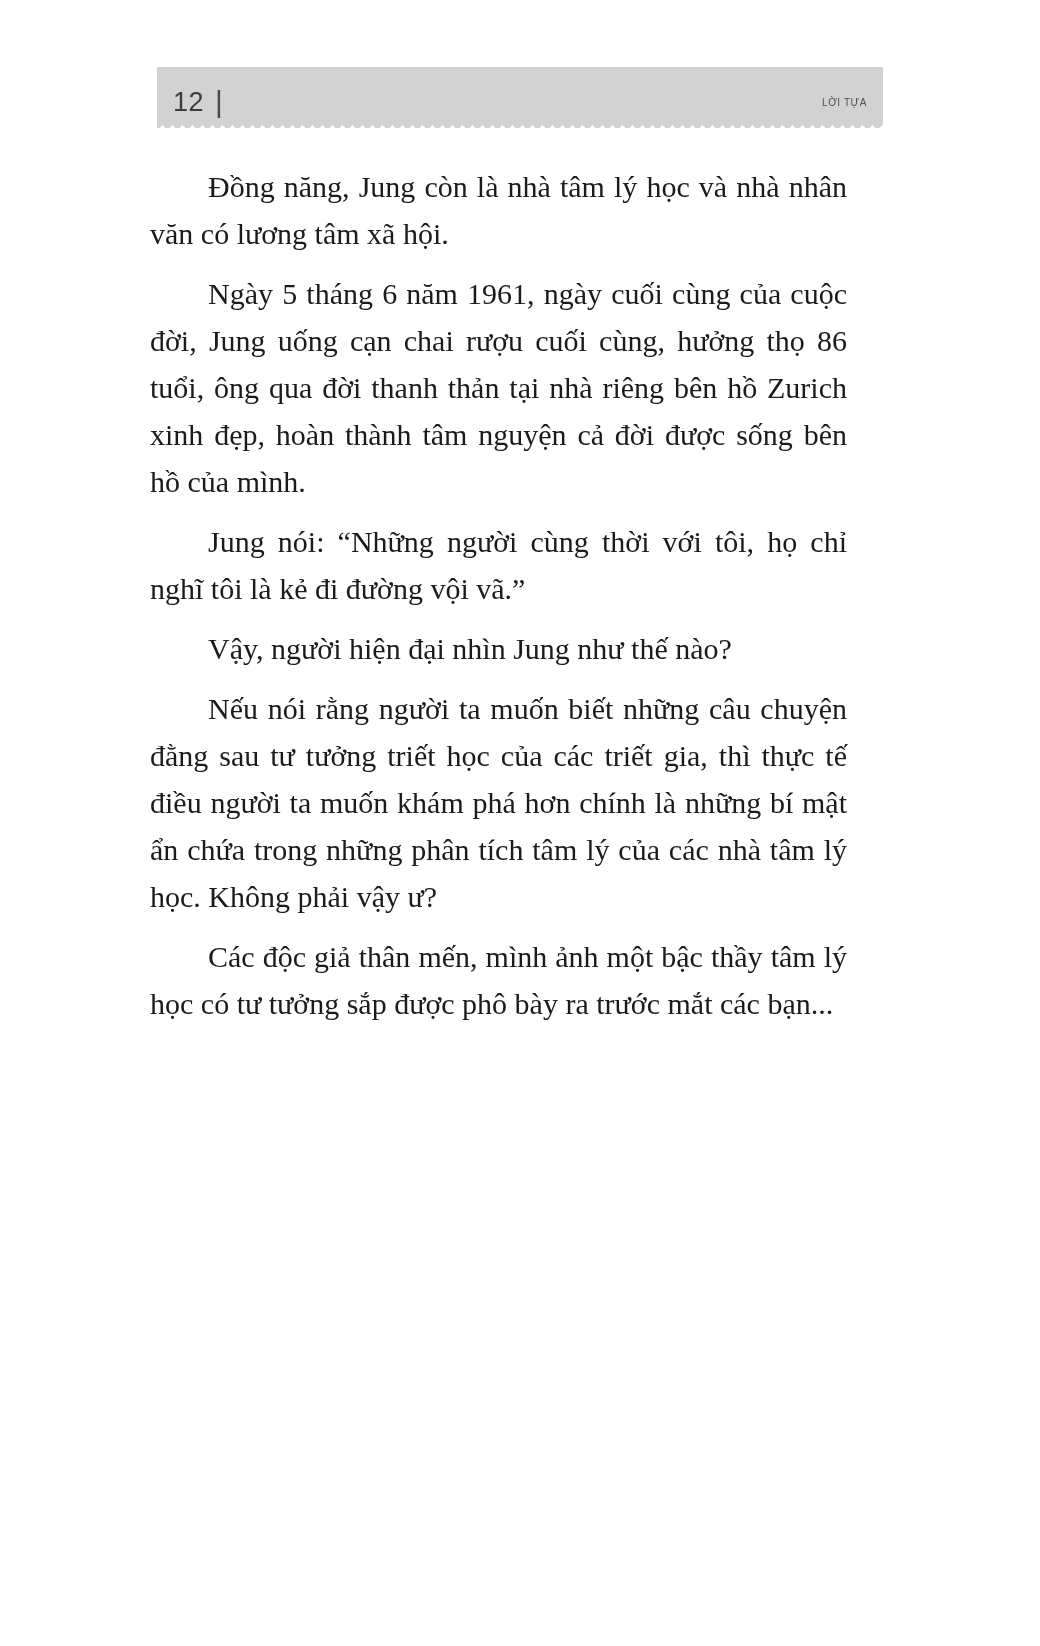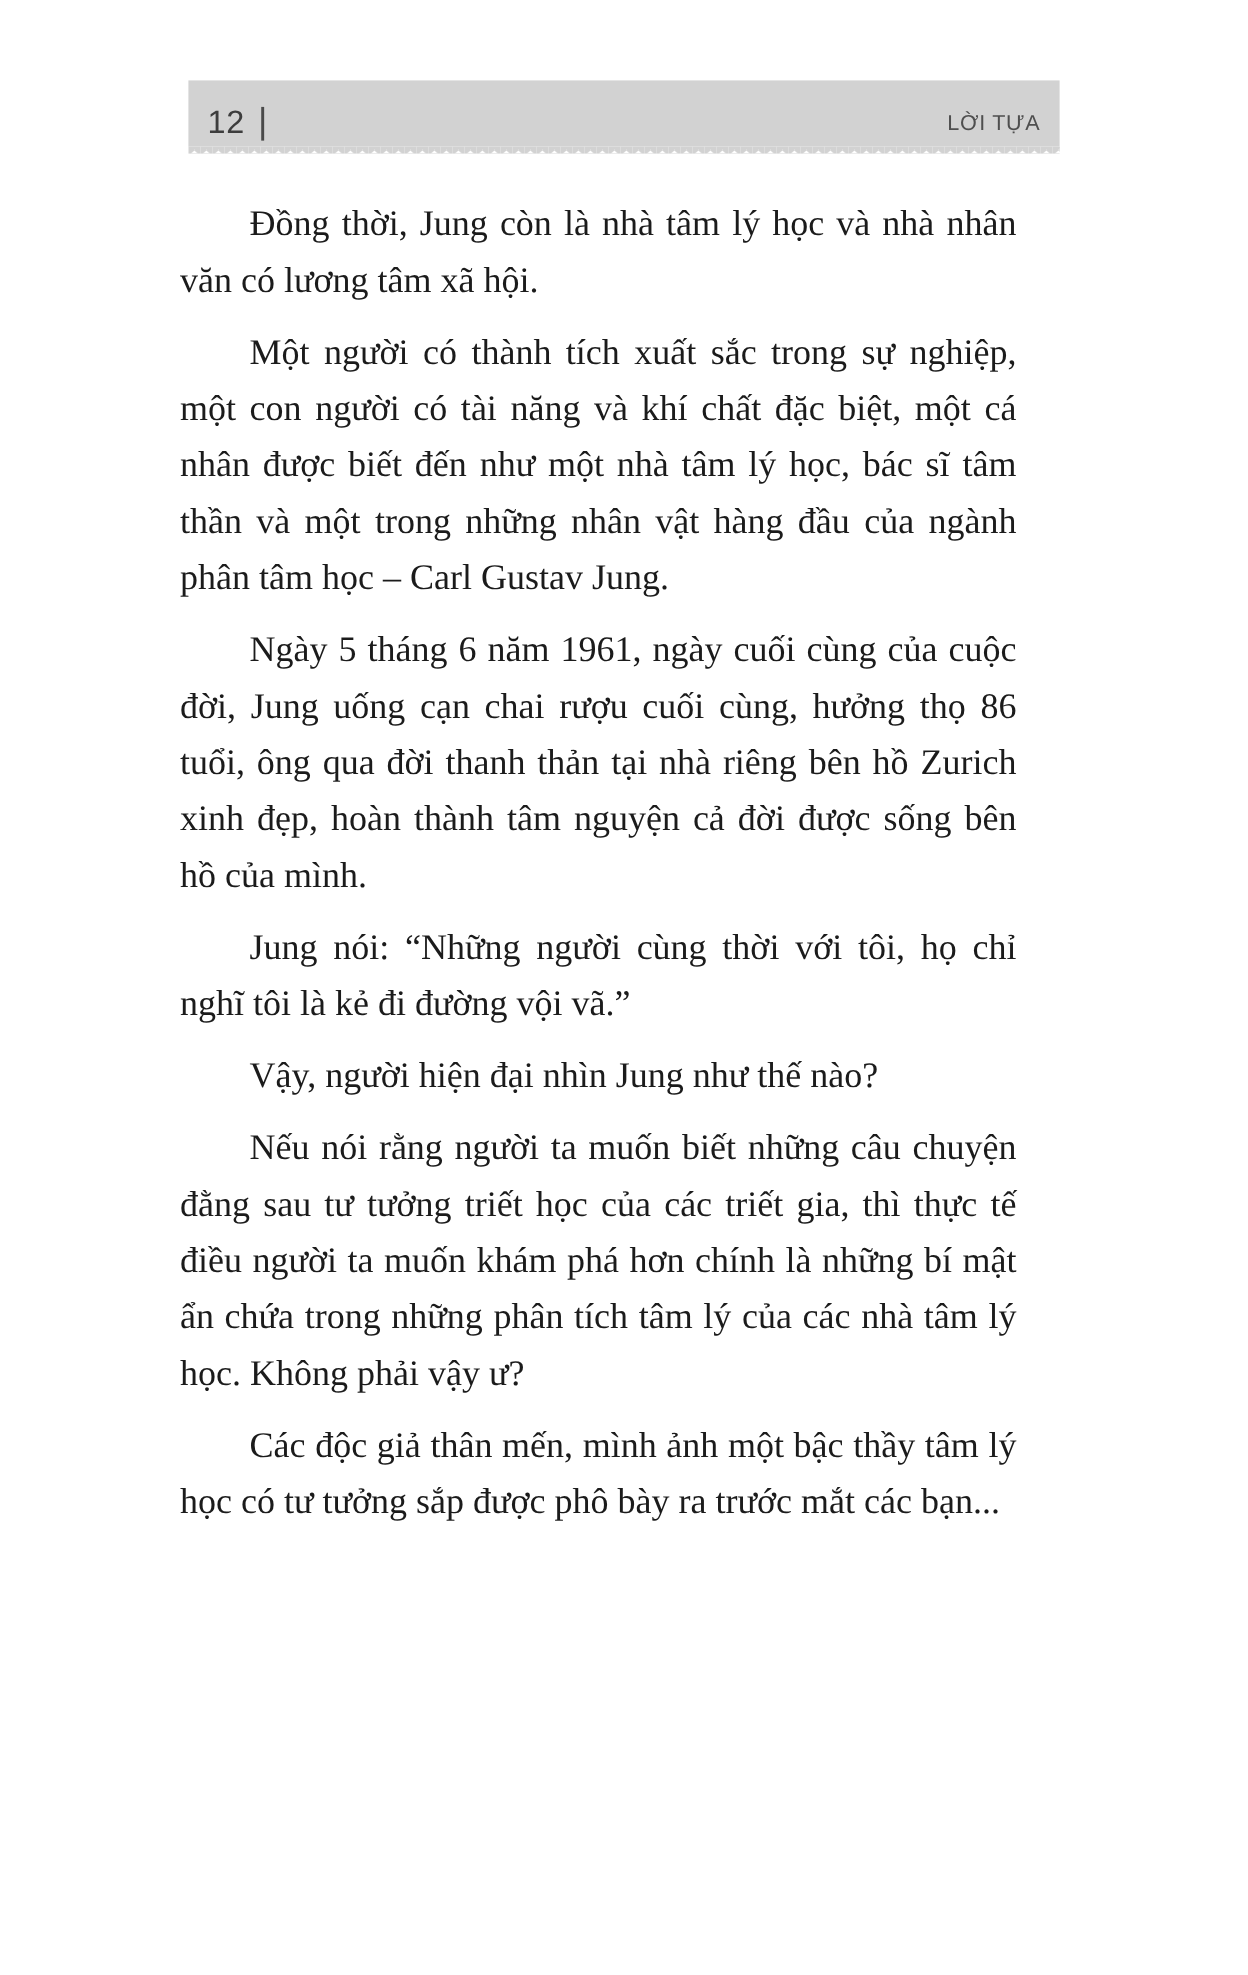--- a/index.html
+++ b/index.html
@@ -44,21 +44,21 @@
     letter-spacing: 0.5px;
   }
   .sep {
     font-size: 30px;
     font-weight: 300;
     color: #4a4a4a;
     line-height: 1;
     transform: translateY(-1px);
   }
   .runtitle {
-    font-size: 18px;
+    font-size: 10px;
     color: #4f4f4f;
     letter-spacing: 0.6px;
   }
   
   .deckle {
     height: 6px;
     background:
       linear-gradient(135deg, #d2d2d2 50%, transparent 50%) 0 0 / 10px 6px repeat-x,
       linear-gradient(225deg, #d2d2d2 50%, transparent 50%) 0 0 / 10px 6px repeat-x;
   }
@@ -89,22 +89,21 @@
       <div class="runhead-left">
         <span class="pagenum">12</span>
         <span class="sep">|</span>
       </div>
       <span class="runtitle">LỜI TỰA</span>
     </div>
     <div class="deckle"></div>
   </header>
 
   <main class="body-text">
-    <p>Đồng thời, Jung còn là nhà tâm lý học và nhà nhân văn có lương tâm xã hội.</p>
-    <p>Một người có thành tích xuất sắc trong sự nghiệp, một con người có tài năng và khí chất đặc biệt, một cá nhân được biết đến như một nhà tâm lý học, bác sĩ tâm thần và một trong những nhân vật hàng đầu của ngành phân tâm học – Carl Gustav Jung.</p>
+    <p>Đồng năng, Jung còn là nhà tâm lý học và nhà nhân văn có lương tâm xã hội.</p>
     <p>Ngày 5 tháng 6 năm 1961, ngày cuối cùng của cuộc đời, Jung uống cạn chai rượu cuối cùng, hưởng thọ 86 tuổi, ông qua đời thanh thản tại nhà riêng bên hồ Zurich xinh đẹp, hoàn thành tâm nguyện cả đời được sống bên hồ của mình.</p>
     <p>Jung nói: “Những người cùng thời với tôi, họ chỉ nghĩ tôi là kẻ đi đường vội vã.”</p>
     <p>Vậy, người hiện đại nhìn Jung như thế nào?</p>
     <p>Nếu nói rằng người ta muốn biết những câu chuyện đằng sau tư tưởng triết học của các triết gia, thì thực tế điều người ta muốn khám phá hơn chính là những bí mật ẩn chứa trong những phân tích tâm lý của các nhà tâm lý học. Không phải vậy ư?</p>
     <p>Các độc giả thân mến, mình ảnh một bậc thầy tâm lý học có tư tưởng sắp được phô bày ra trước mắt các bạn...</p>
   </main>
 
 </div>
 
 </body></html>

